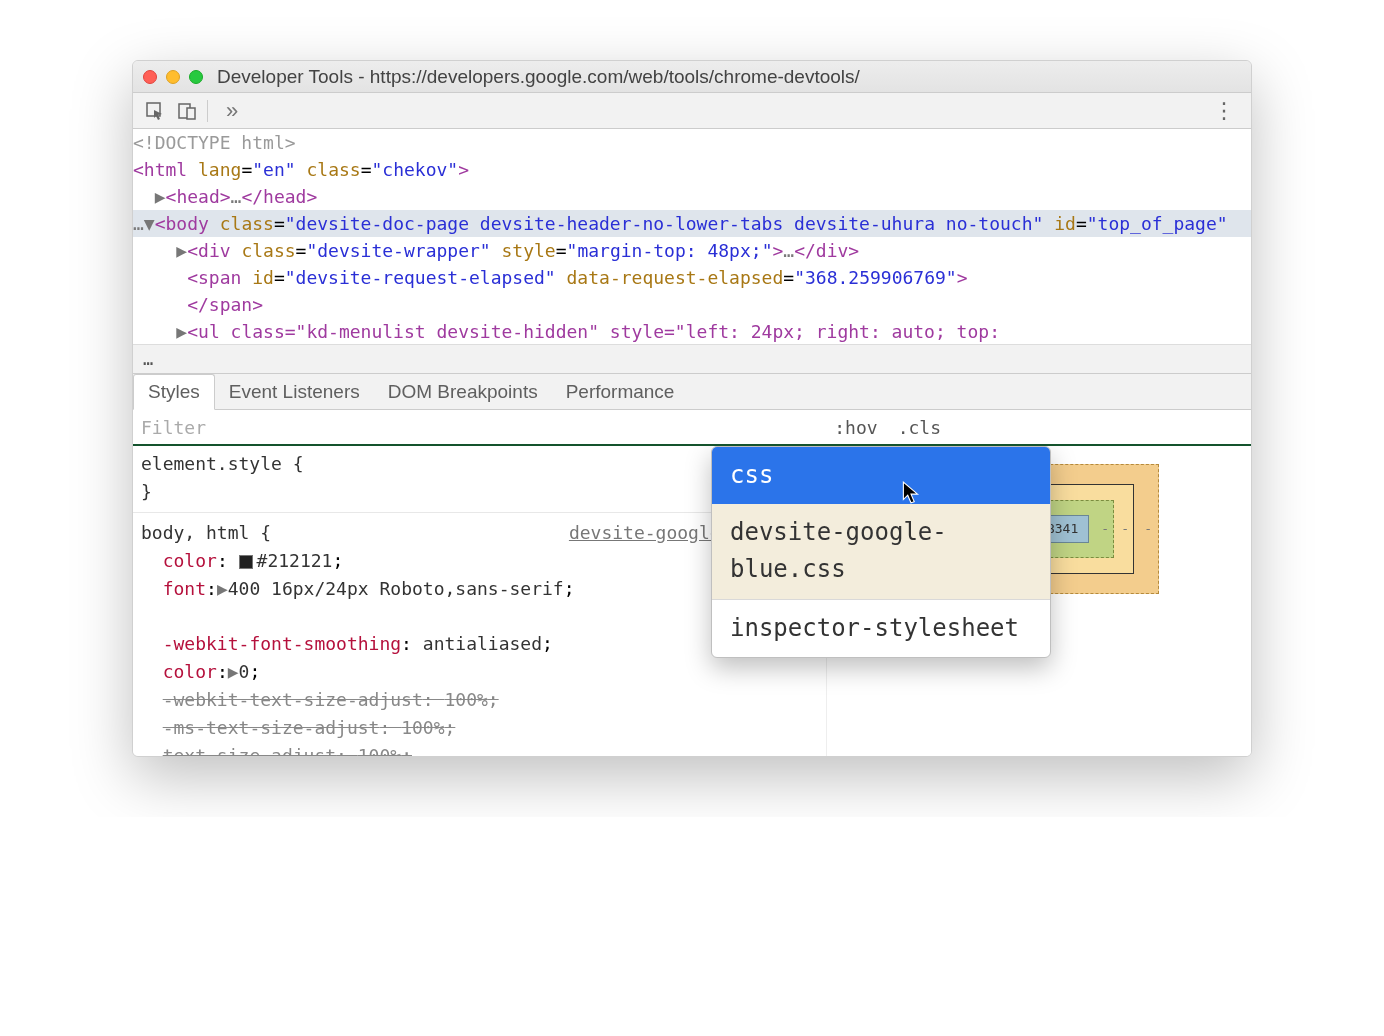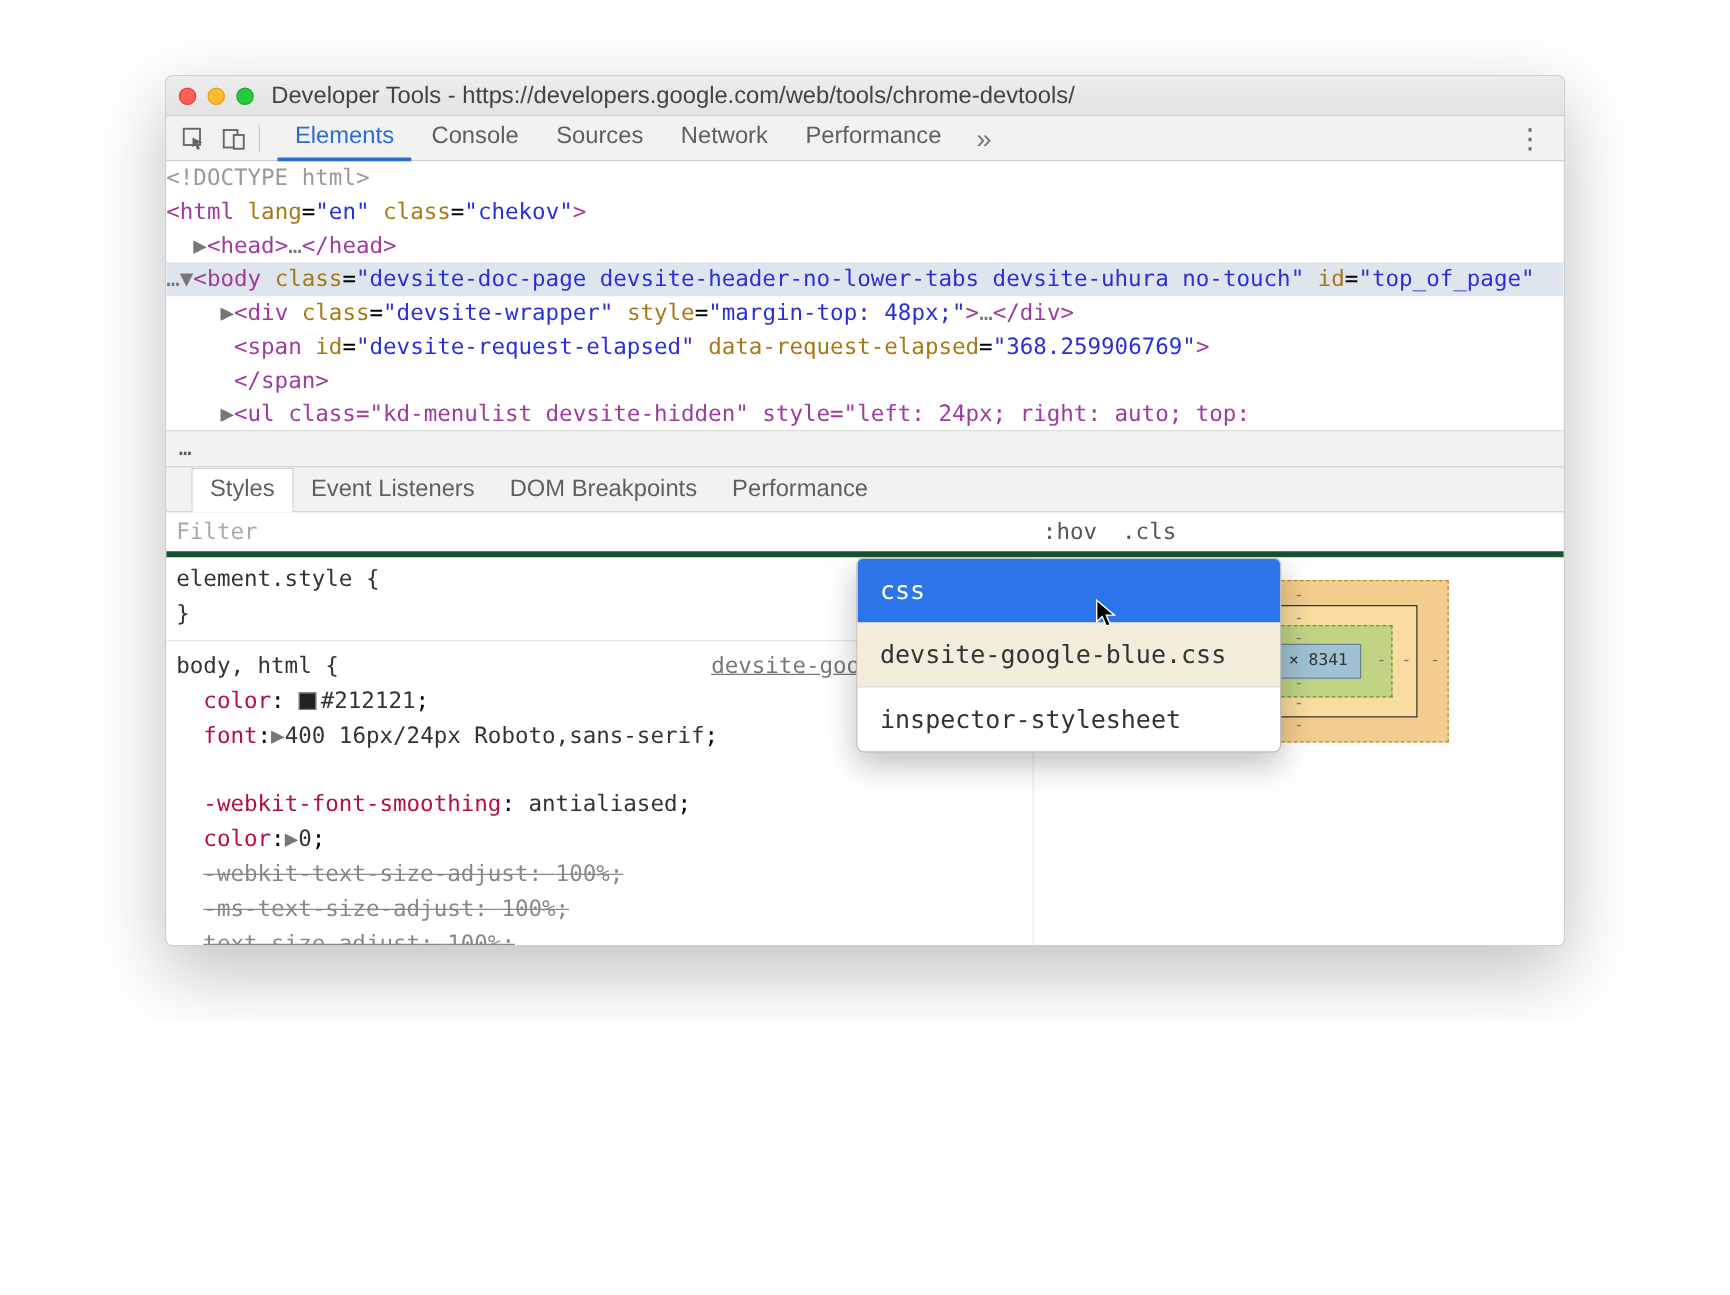--- a/index.html
+++ b/index.html
@@ -89,23 +89,23 @@
   .subtabs{
     background:#f2f2f2;
     border-bottom:1px solid #ccc;
     display:flex;
     font-size:19px;
     color:#5f5f5f;
     height:36px;
     align-items:stretch;
   }
   .subtab{padding:6px 14px;cursor:pointer;display:flex;align-items:center;}
-  .subtab.active{background:#fff;border:1px solid #ccc;border-bottom:1px solid #fff;border-radius:3px 3px 0 0;margin-bottom:-1px;margin-left:20px;}
+  .subtab.active{background:#fff;border:1px solid #ccc;border-bottom:1px solid #fff;border-radius:3px 3px 0 0;margin-bottom:-1px;}
   .filterbar{
-    background:#fff;border-bottom:5px solid #14532d;
+    background:#fff;border-bottom:2px solid #14532d;
     display:flex;align-items:center;height:36px;font-size:18px;
     font-family: Menlo, Consolas, monospace;
     color:#999;
   }
   .filterbar input{border:none;outline:none;font:inherit;color:#333;padding-left:8px;flex:1;}
   .filterbar input::placeholder{color:#aaa;}
   .filterbar .ctrl{padding:0 10px;color:#555;cursor:pointer;}
   .styles-body{
     background:#fff;
     font-family: Menlo, Consolas, monospace;
@@ -131,27 +131,27 @@
     background:#f3cd8d;border:1px dashed #b58a3c;
     display:flex;align-items:center;justify-content:center;
     position:relative;font-family:Menlo,monospace;font-size:13px;color:#777;
   }
   .box-border{width:190px;height:90px;background:#f9dd9e;border:1px solid #333;display:flex;align-items:center;justify-content:center;position:relative;}
   .box-padding{width:150px;height:58px;background:#c0d484;border:1px dashed #7b8c3f;display:flex;align-items:center;justify-content:center;position:relative;}
   .box-content{width:100px;height:28px;background:#9fc1d3;border:1px solid #6a8795;display:flex;align-items:center;justify-content:center;color:#333;}
   .dash-side{position:absolute;font-size:13px;}
   .dropdown{
     position:absolute;
-    top:0px;left:552px;
+    top:0px;left:578px;
     width:340px;
     background:#fff;
     border:1px solid #bfbfbf;
     border-radius:6px;
     box-shadow:0 10px 26px rgba(0,0,0,.25);
-    font-size:20px;
+    font-size:24px;
     overflow:hidden;
   }
   .dd-item{padding:10px 18px;cursor:pointer;color:#333;}
   .dd-item.sel{background:#2b74ea;color:#fff;}
   .dd-item.sec{background:#f3eddc;}
   .dd-sep{border-top:1px solid #d9d9d9;}
   .cursor{
     position:absolute;top:32px;left:190px;width:18px;height:24px;pointer-events:none;
   }
   .cursor svg{width:100%;height:100%;}
@@ -177,27 +177,20 @@
           <path d="M9 9 L17 13 L13 14 L15 18 L13 19 L11 15 L9 17 Z" fill="#666"></path>
         </svg>
     </span>
     <span class="icon-btn">
       <svg width="20" height="20" viewBox="0 0 20 20">
           <rect x="2" y="3" width="11" height="14" fill="none" stroke="#666" stroke-width="1.5"></rect>
           <rect x="10" y="7" width="8" height="11" fill="#f2f2f2" stroke="#666" stroke-width="1.5"></rect>
         </svg>
     </span>
     <span style="border-left:1px solid #ccc;height:22px;margin:0 4px;"></span>
-    <div class="tabs">
-      <div class="tab active">Elements</div>
-      <div class="tab">Console</div>
-      <div class="tab">Sources</div>
-      <div class="tab">Network</div>
-      <div class="tab">Performance</div>
-    </div>
     <div class="chevrons">»</div>
     <div class="kebab">⋮</div>
   </div>
 
   <div class="dom-panel">
     <div class="dom-line"><span class="tok-gray">&lt;!DOCTYPE html&gt;</span></div>
     <div class="dom-line"><span class="tok-tag">&lt;html </span><span class="tok-attr">lang</span>=<span class="tok-val">"<span>en</span>"</span> <span class="tok-attr">class</span>=<span class="tok-val">"<span>chekov</span>"</span><span class="tok-tag">&gt;</span></div>
     <div class="dom-line">  <span class="tri">▶</span><span class="tok-tag">&lt;<span>head</span>&gt;</span><span class="tok-ell">…</span><span class="tok-tag">&lt;/head&gt;</span></div>
     <div class="dom-line dom-sel"><span class="tok-ell">…</span><span class="tri">▼</span><span class="tok-tag">&lt;body </span><span class="tok-attr">class</span>=<span class="tok-val">"<span>devsite-doc-page devsite-header-no-lower-tabs devsite-uhura no-touch</span>"</span> <span class="tok-attr">id</span>=<span class="tok-val">"<span>top_of_page</span>"</span> </div>
     <div class="dom-line">    <span class="tri">▶</span><span class="tok-tag">&lt;div </span><span class="tok-attr">class</span>=<span class="tok-val">"<span>devsite-wrapper</span>"</span> <span class="tok-attr">style</span>=<span class="tok-val">"<span>margin-top: 48px;</span>"</span><span class="tok-tag">&gt;</span><span class="tok-ell">…</span><span class="tok-tag">&lt;/div&gt;</span></div>

